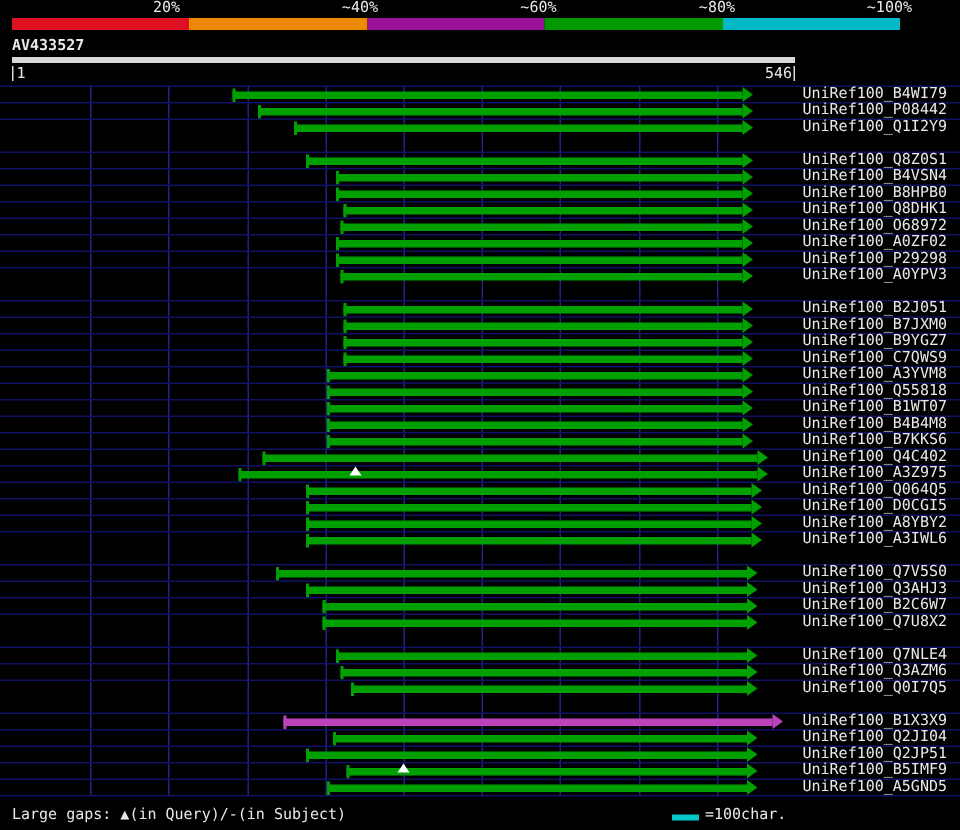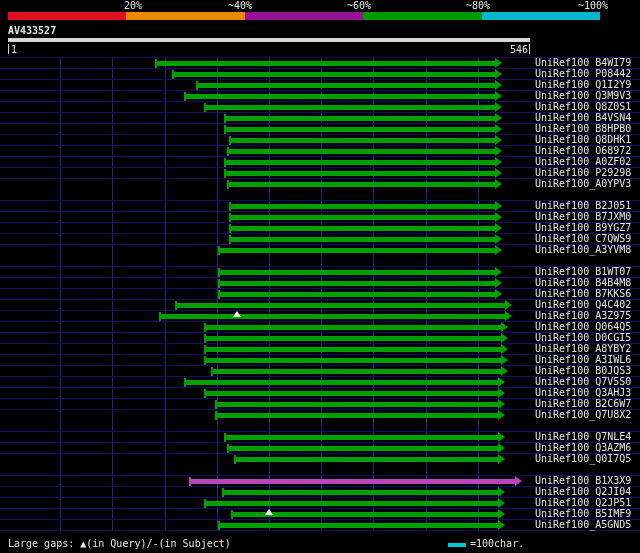--- a/index.html
+++ b/index.html
@@ -3,21 +3,21 @@
 <meta charset="utf-8">
 <style>
   html,body{margin:0;padding:0;background:#000;}
   .screen{
     position:relative;width:640px;height:553px;background:#000;
     font-family:"DejaVu Sans Mono","Liberation Mono",monospace;
     font-size:10px;color:#e8e8e8;overflow:hidden;
   }
   
   .pct-label{position:absolute;top:1px;height:10px;line-height:10px;}
-  .pl0{right:498px}.pl1{right:388px}.pl2{right:269px}.pl3{right:150px}.pl4{right:32px}
+  .pl0{right:520px}.pl1{right:388px}.pl2{right:269px}.pl3{right:150px}.pl4{right:32px}
   .scale-bar{position:absolute;top:12px;left:8px;width:592px;height:8px;display:flex;}
   .scale-seg{flex:1;height:100%;}
   
   .query-name{position:absolute;top:25px;left:8px;font-weight:bold;}
   .query-bar{position:absolute;top:38px;left:8px;width:522px;height:4px;background:#d8d8d8;}
   .axis-num-left{position:absolute;top:44px;left:11px;}
   .axis-num-right{position:absolute;top:44px;right:112px;}
   .axis-tick{position:absolute;top:44px;width:1px;height:10px;background:#d8d8d8;}
   .tick-l{left:8px}.tick-r{left:529px}
   
@@ -82,26 +82,20 @@
         <div class="bar" style="left: 171.783px; width: 323.44px; background: rgb(0, 160, 0);"></div>
         <div class="arrow" style="left: 495.224px; border-left: 7px solid rgb(0, 160, 0);"></div>
         <div class="row-label">UniRef100_P08442</div>
       </div>
       <div class="row" style="top: 22px;">
         <div class="start-tick" style="left: 195.728px; background: rgb(0, 160, 0);"></div>
         <div class="bar" style="left: 195.728px; width: 299.495px; background: rgb(0, 160, 0);"></div>
         <div class="arrow" style="left: 495.224px; border-left: 7px solid rgb(0, 160, 0);"></div>
         <div class="row-label">UniRef100_Q1I2Y9</div>
       </div>
-      <div class="row" style="top: 33px;">
-        <div class="start-tick" style="left: 184.235px; background: rgb(0, 160, 0);"></div>
-        <div class="bar" style="left: 184.235px; width: 310.989px; background: rgb(0, 160, 0);"></div>
-        <div class="arrow" style="left: 495.224px; border-left: 7px solid rgb(0, 160, 0);"></div>
-        <div class="row-label">UniRef100_Q3M9V3</div>
-      </div>
       <div class="row" style="top: 44px;">
         <div class="start-tick" style="left: 204.349px; background: rgb(0, 160, 0);"></div>
         <div class="bar" style="left: 204.349px; width: 290.875px; background: rgb(0, 160, 0);"></div>
         <div class="arrow" style="left: 495.224px; border-left: 7px solid rgb(0, 160, 0);"></div>
         <div class="row-label">UniRef100_Q8Z0S1</div>
       </div>
       <div class="row" style="top: 55px;">
         <div class="start-tick" style="left: 224.462px; background: rgb(0, 160, 0);"></div>
         <div class="bar" style="left: 224.462px; width: 270.761px; background: rgb(0, 160, 0);"></div>
         <div class="arrow" style="left: 495.224px; border-left: 7px solid rgb(0, 160, 0);"></div>
@@ -165,20 +159,26 @@
         <div class="start-tick" style="left: 229.251px; background: rgb(0, 160, 0);"></div>
         <div class="bar" style="left: 229.251px; width: 265.972px; background: rgb(0, 160, 0);"></div>
         <div class="arrow" style="left: 495.224px; border-left: 7px solid rgb(0, 160, 0);"></div>
         <div class="row-label">UniRef100_C7QWS9</div>
       </div>
       <div class="row" style="top: 187px;">
         <div class="start-tick" style="left: 217.758px; background: rgb(0, 160, 0);"></div>
         <div class="bar" style="left: 217.758px; width: 277.466px; background: rgb(0, 160, 0);"></div>
         <div class="arrow" style="left: 495.224px; border-left: 7px solid rgb(0, 160, 0);"></div>
         <div class="row-label">UniRef100_A3YVM8</div>
+      </div>
+      <div class="row" style="top: 198px;">
+        <div class="start-tick" style="left: 217.758px; background: rgb(0, 160, 0);"></div>
+        <div class="bar" style="left: 217.758px; width: 277.466px; background: rgb(0, 160, 0);"></div>
+        <div class="arrow" style="left: 495.224px; border-left: 7px solid rgb(0, 160, 0);"></div>
+        <div class="row-label">UniRef100_Q55818</div>
       </div>
       <div class="row" style="top: 209px;">
         <div class="start-tick" style="left: 217.758px; background: rgb(0, 160, 0);"></div>
         <div class="bar" style="left: 217.758px; width: 277.466px; background: rgb(0, 160, 0);"></div>
         <div class="arrow" style="left: 495.224px; border-left: 7px solid rgb(0, 160, 0);"></div>
         <div class="row-label">UniRef100_B1WT07</div>
       </div>
       <div class="row" style="top: 220px;">
         <div class="start-tick" style="left: 217.758px; background: rgb(0, 160, 0);"></div>
         <div class="bar" style="left: 217.758px; width: 277.466px; background: rgb(0, 160, 0);"></div>
@@ -221,26 +221,20 @@
         <div class="bar" style="left: 204.349px; width: 296.622px; background: rgb(0, 160, 0);"></div>
         <div class="arrow" style="left: 500.971px; border-left: 7px solid rgb(0, 160, 0);"></div>
         <div class="row-label">UniRef100_A8YBY2</div>
       </div>
       <div class="row" style="top: 297px;">
         <div class="start-tick" style="left: 204.349px; background: rgb(0, 160, 0);"></div>
         <div class="bar" style="left: 204.349px; width: 296.622px; background: rgb(0, 160, 0);"></div>
         <div class="arrow" style="left: 500.971px; border-left: 7px solid rgb(0, 160, 0);"></div>
         <div class="row-label">UniRef100_A3IWL6</div>
       </div>
-      <div class="row" style="top: 308px;">
-        <div class="start-tick" style="left: 211.053px; background: rgb(0, 160, 0);"></div>
-        <div class="bar" style="left: 211.053px; width: 289.917px; background: rgb(0, 160, 0);"></div>
-        <div class="arrow" style="left: 500.971px; border-left: 7px solid rgb(0, 160, 0);"></div>
-        <div class="row-label">UniRef100_B0JQS3</div>
-      </div>
       <div class="row" style="top: 319px;">
         <div class="start-tick" style="left: 184.235px; background: rgb(0, 160, 0);"></div>
         <div class="bar" style="left: 184.235px; width: 313.862px; background: rgb(0, 160, 0);"></div>
         <div class="arrow" style="left: 498.097px; border-left: 7px solid rgb(0, 160, 0);"></div>
         <div class="row-label">UniRef100_Q7V5S0</div>
       </div>
       <div class="row" style="top: 330px;">
         <div class="start-tick" style="left: 204.349px; background: rgb(0, 160, 0);"></div>
         <div class="bar" style="left: 204.349px; width: 293.749px; background: rgb(0, 160, 0);"></div>
         <div class="arrow" style="left: 498.097px; border-left: 7px solid rgb(0, 160, 0);"></div>

